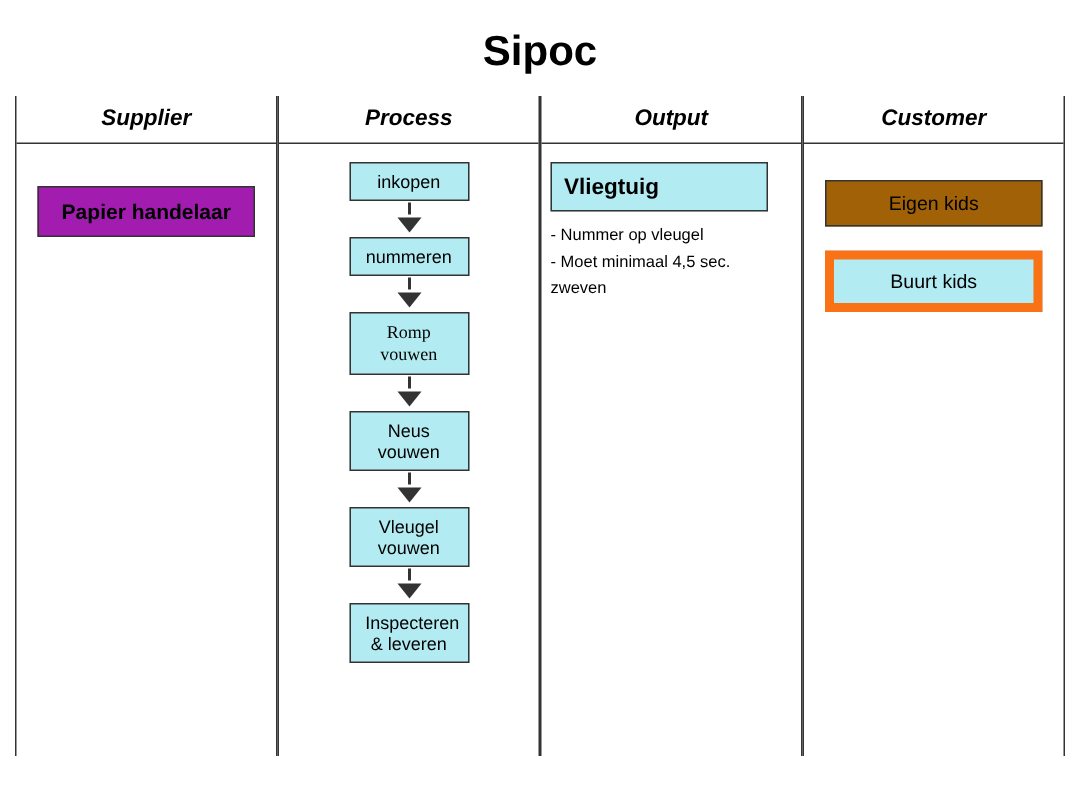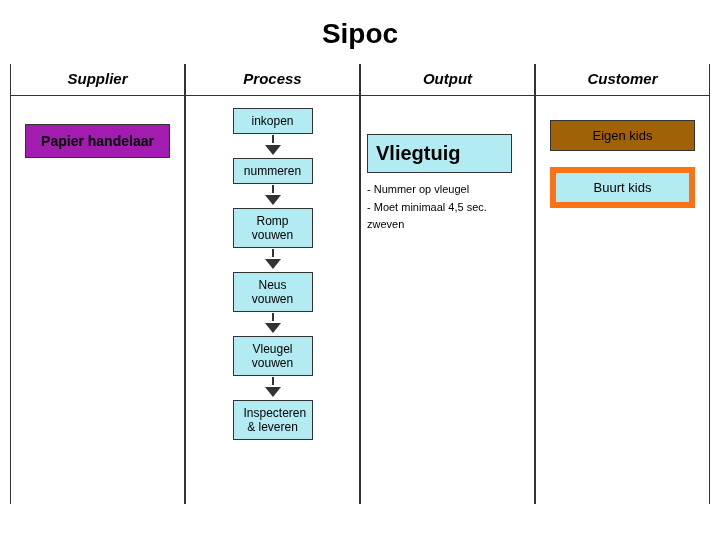--- a/index.html
+++ b/index.html
@@ -108,24 +108,24 @@
       flex-direction: column;
       align-items: center;
       margin: 1px 0;
     }
 
     
     .output-box {
       background: #b2ebf2;
       border: 1px solid #333;
       padding: 7px 8px;
-      font-size: 20px;
-      font-weight: bold;
-      text-align: left;
-      margin-top: 30px;
+      font-size: 15px;
+      font-weight: bold;
+      text-align: left;
+      margin-top: 4px;
       width: 90%;
       margin-bottom: 8px;
     }
     .output-details {
       font-size: 11px;
       line-height: 1.6;
       text-align: left;
       width: 90%;
     }
 
@@ -172,21 +172,21 @@
         <div class="process-box">inkopen</div>
         <div class="arrow-container">
           <div class="arrow-line"></div>
           <div class="arrow-down"></div>
         </div>
         <div class="process-box">nummeren</div>
         <div class="arrow-container">
           <div class="arrow-line"></div>
           <div class="arrow-down"></div>
         </div>
-        <div class="process-box" style="white-space: pre-line;">Romp
+        <div class="process-box" style="white-space: pre-line; font-family: Liberation Serif, serif;">Romp
 vouwen</div>
         <div class="arrow-container">
           <div class="arrow-line"></div>
           <div class="arrow-down"></div>
         </div>
         <div class="process-box" style="white-space: pre-line;">Neus
 vouwen</div>
         <div class="arrow-container">
           <div class="arrow-line"></div>
           <div class="arrow-down"></div>

